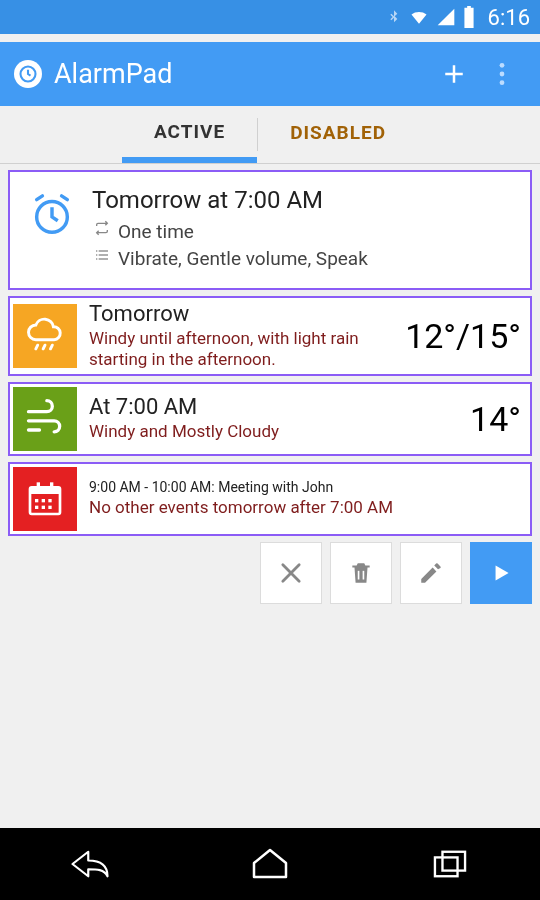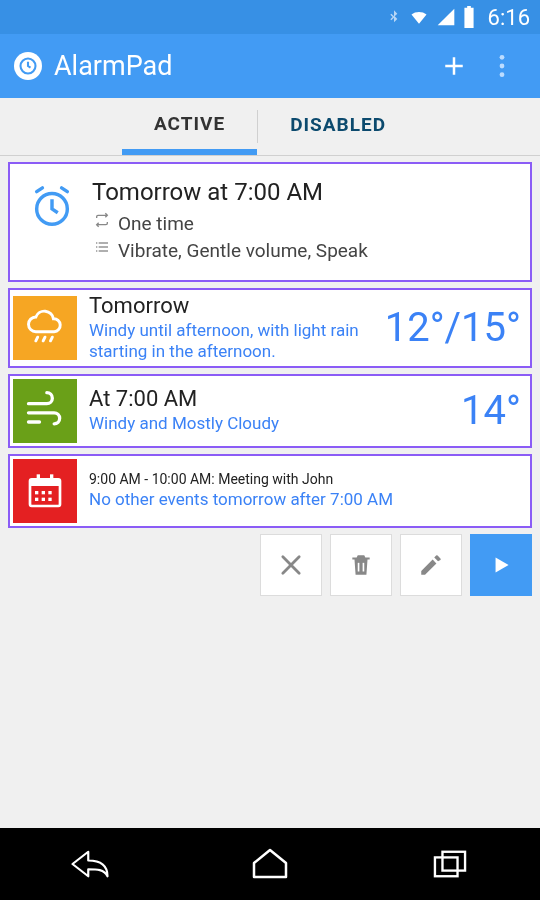--- a/index.html
+++ b/index.html
@@ -5,28 +5,28 @@
   * { box-sizing: border-box; margin: 0; padding: 0; }
   html, body { width: 540px; height: 900px; font-family: Roboto, Arial, sans-serif; background: #000; }
   .device { width: 540px; height: 900px; display: flex; flex-direction: column; background: #f0f0f0; }
 
   
   .status-bar { height: 34px; background: #3790e5; color: #fff; display: flex; align-items: center; justify-content: flex-end; padding: 0 10px; font-size: 22px; gap: 6px; }
   .status-bar .time { font-weight: 400; margin-left: 6px; }
   .status-icon { display: inline-flex; align-items: center; }
 
   
-  .app-bar { height: 64px; background: #429bf4; color: #fff; display: flex; align-items: center; padding: 0 14px; }
+  .app-bar { height: 64px; background: #429bf4; color: #fff; display: flex; align-items: center; padding: 0 14px; margin-top: 8px; }
   .app-bar .clock-logo { width: 28px; height: 28px; border-radius: 50%; background: #fff; display: flex; align-items: center; justify-content: center; margin-right: 12px; }
   .app-bar .title { font-size: 27px; font-weight: 400; flex: 1; }
   .app-bar .action { width: 48px; height: 48px; display: flex; align-items: center; justify-content: center; }
 
   
   .tabs { height: 58px; background: #f0f0f0; display: flex; justify-content: center; align-items: stretch; border-bottom: 1px solid #d0d0d0; }
-  .tab { padding: 0 32px; display: flex; align-items: center; font-size: 19px; font-weight: 700; letter-spacing: 1px; color: #0c4a6e; border-bottom: 4px solid transparent; position: relative; }
+  .tab { padding: 0 32px; display: flex; align-items: center; font-size: 19px; font-weight: 700; letter-spacing: 1px; color: #a16207; border-bottom: 4px solid transparent; position: relative; }
   .tab.active { color: #333; border-bottom: 6px solid #429bf4; }
   .tab-divider { width: 1px; background: #d0d0d0; margin: 12px 0; }
 
   
   .content { flex: 1; background: #f0f0f0; padding: 6px 8px; overflow-y: auto; }
 
   .card { background: #fff; border: 2px solid #8b5cf6; margin-bottom: 6px; display: flex; align-items: flex-start; padding: 10px 12px; }
   .alarm-card { padding: 14px 12px 18px; }
   .alarm-icon-wrap { width: 60px; display: flex; justify-content: center; padding-top: 6px; }
   .alarm-body { flex: 1; padding-left: 10px; }
@@ -34,22 +34,22 @@
   .alarm-line { display: flex; align-items: flex-start; color: #444; font-size: 19px; margin-top: 4px; }
   .alarm-line .mini-icon { width: 26px; color: #888; display: inline-flex; }
 
   .info-card { align-items: center; padding: 3px; }
   .tile { width: 64px; height: 64px; display: flex; align-items: center; justify-content: center; flex-shrink: 0; }
   .tile.orange { background: #f6a623; }
   .tile.green  { background: #6aa018; }
   .tile.red    { background: #e42022; }
   .info-body { flex: 1; padding: 0 12px; }
   .info-title { font-size: 22px; color: #222; }
-  .info-sub   { font-size: 17px; color: #3b82f6; line-height: 1.25; margin-top: 2px; }
-  .info-temp  { font-size: 40px; color: #3b82f6; font-weight: 400; padding-right: 6px; white-space: nowrap; }
+  .info-sub   { font-size: 17px; color: #7f1d1d; line-height: 1.25; margin-top: 2px; }
+  .info-temp  { font-size: 34px; color: #000000; font-weight: 400; padding-right: 6px; white-space: nowrap; }
 
   
   .actions { display: flex; justify-content: flex-end; gap: 8px; margin-top: 6px; padding-right: 0; }
   .actbtn { width: 62px; height: 62px; background: #fff; border: 1px solid #dcdcdc; display: flex; align-items: center; justify-content: center; color: #888; }
   .actbtn.primary { background: #429bf4; border-color: #429bf4; color: #fff; }
 
   
   .navbar { height: 72px; background: #000; display: flex; align-items: center; justify-content: space-around; }
   .navbtn { color: #fff; display: flex; align-items: center; justify-content: center; width: 90px; height: 48px; }
 </style>

